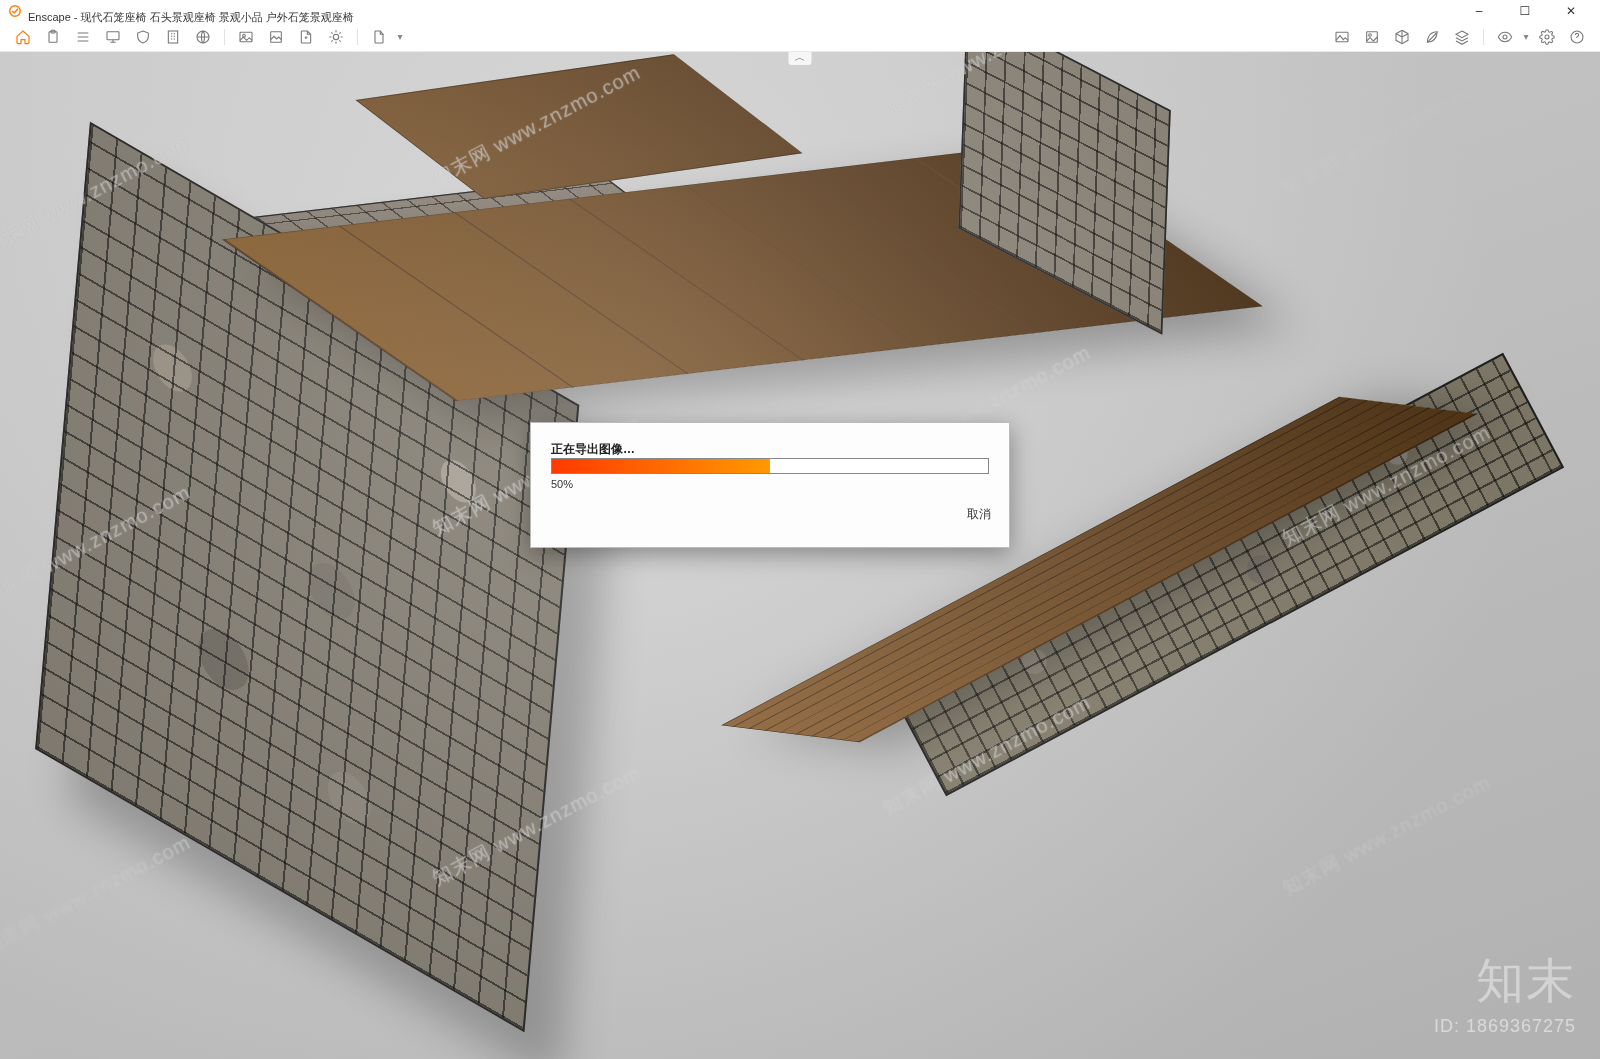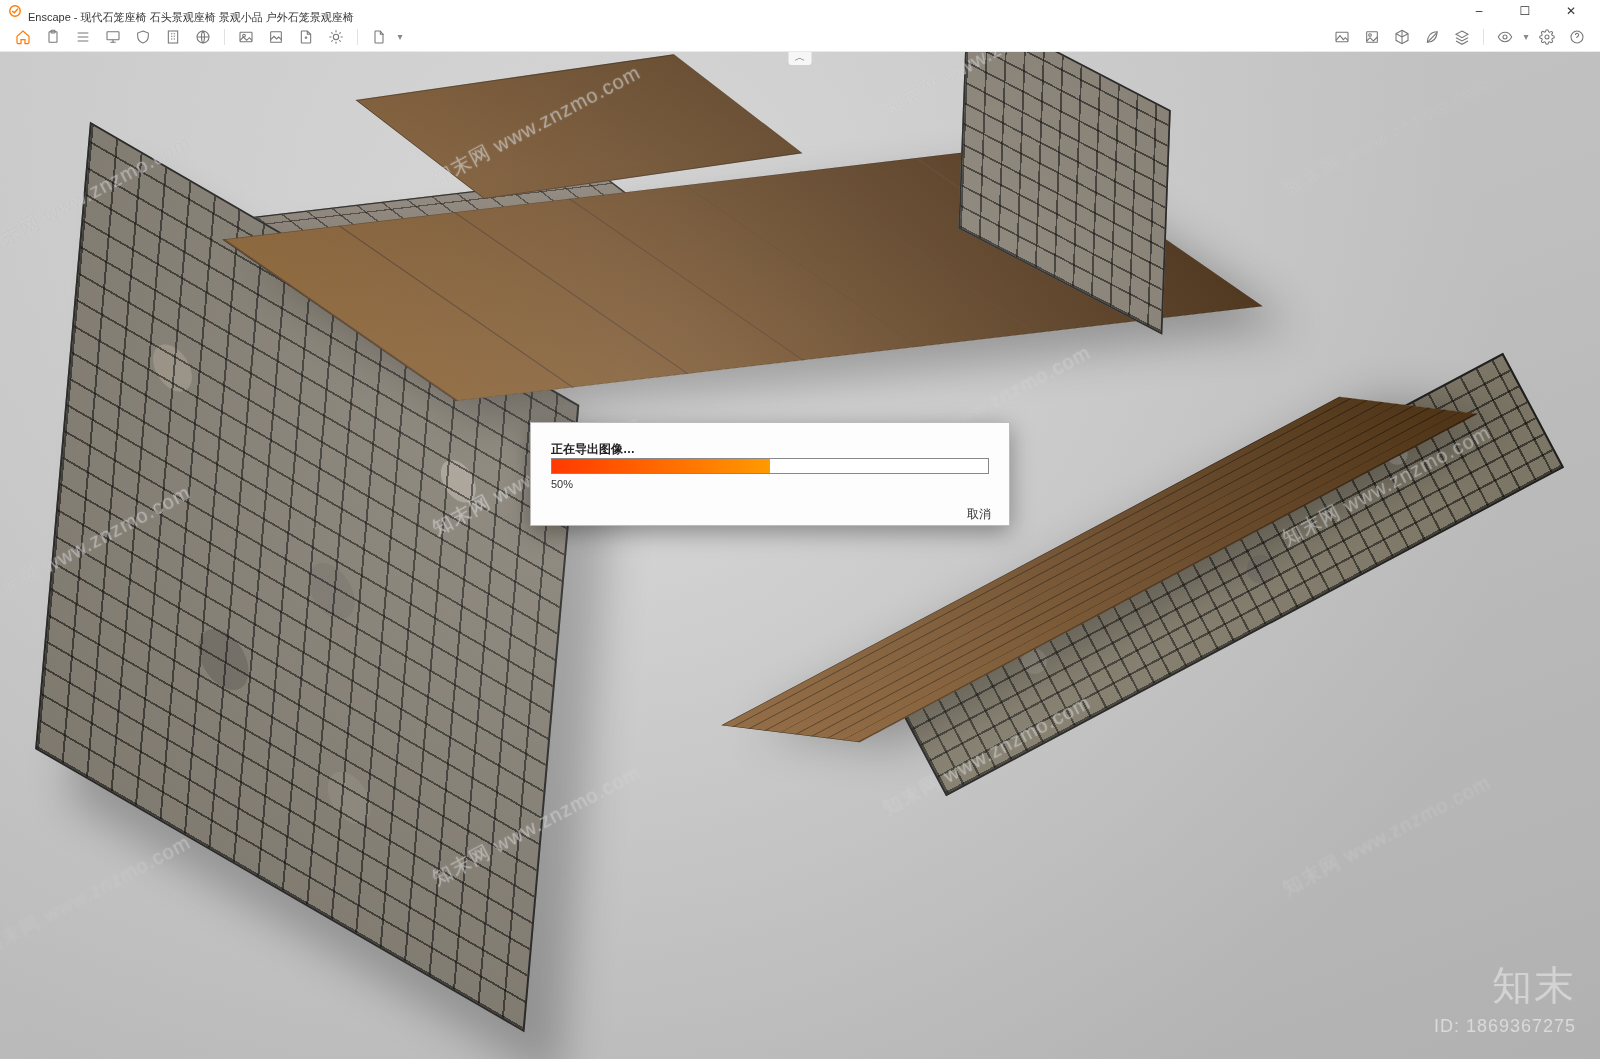--- a/index.html
+++ b/index.html
@@ -186,21 +186,21 @@
     color: rgba(200,200,200,0.55);
     letter-spacing: 1px;
     transform: rotate(-28deg);
     pointer-events: none;
     white-space: nowrap;
     text-shadow: 0 0 2px rgba(255,255,255,0.3);
   }
   .wm-big {
     position:absolute;
     right: 24px; bottom: 46px;
-    font-size: 40px;
+    font-size: 48px;
     color: rgba(250,250,250,0.45);
     z-index: 50;
     pointer-events:none;
     letter-spacing:2px;
     margin-left:44px;
   }
   .wm-id {
     position:absolute;
     right: 24px; bottom: 22px;
     font-size: 18px;
@@ -231,21 +231,21 @@
     overflow: hidden;
   }
   .progress-inner {
     height: 100%;
     width: 50%;
     background: linear-gradient(90deg, #ff3a00 0%, #ff9a00 100%);
   }
   .progress-text { text-align: left; font-size: 11px; color: #333; margin-top: 4px; }
   .dialog-actions {
     display:flex; justify-content:flex-end;
-    padding: 10px 14px 0 14px;
+    padding: 10px 14px 22px 14px;
   }
   .btn-cancel {
     font-size: 12px; color: #333;
     padding: 2px 4px;
     background: transparent;
     border: none;
   }
 
 </style>
 </head>

